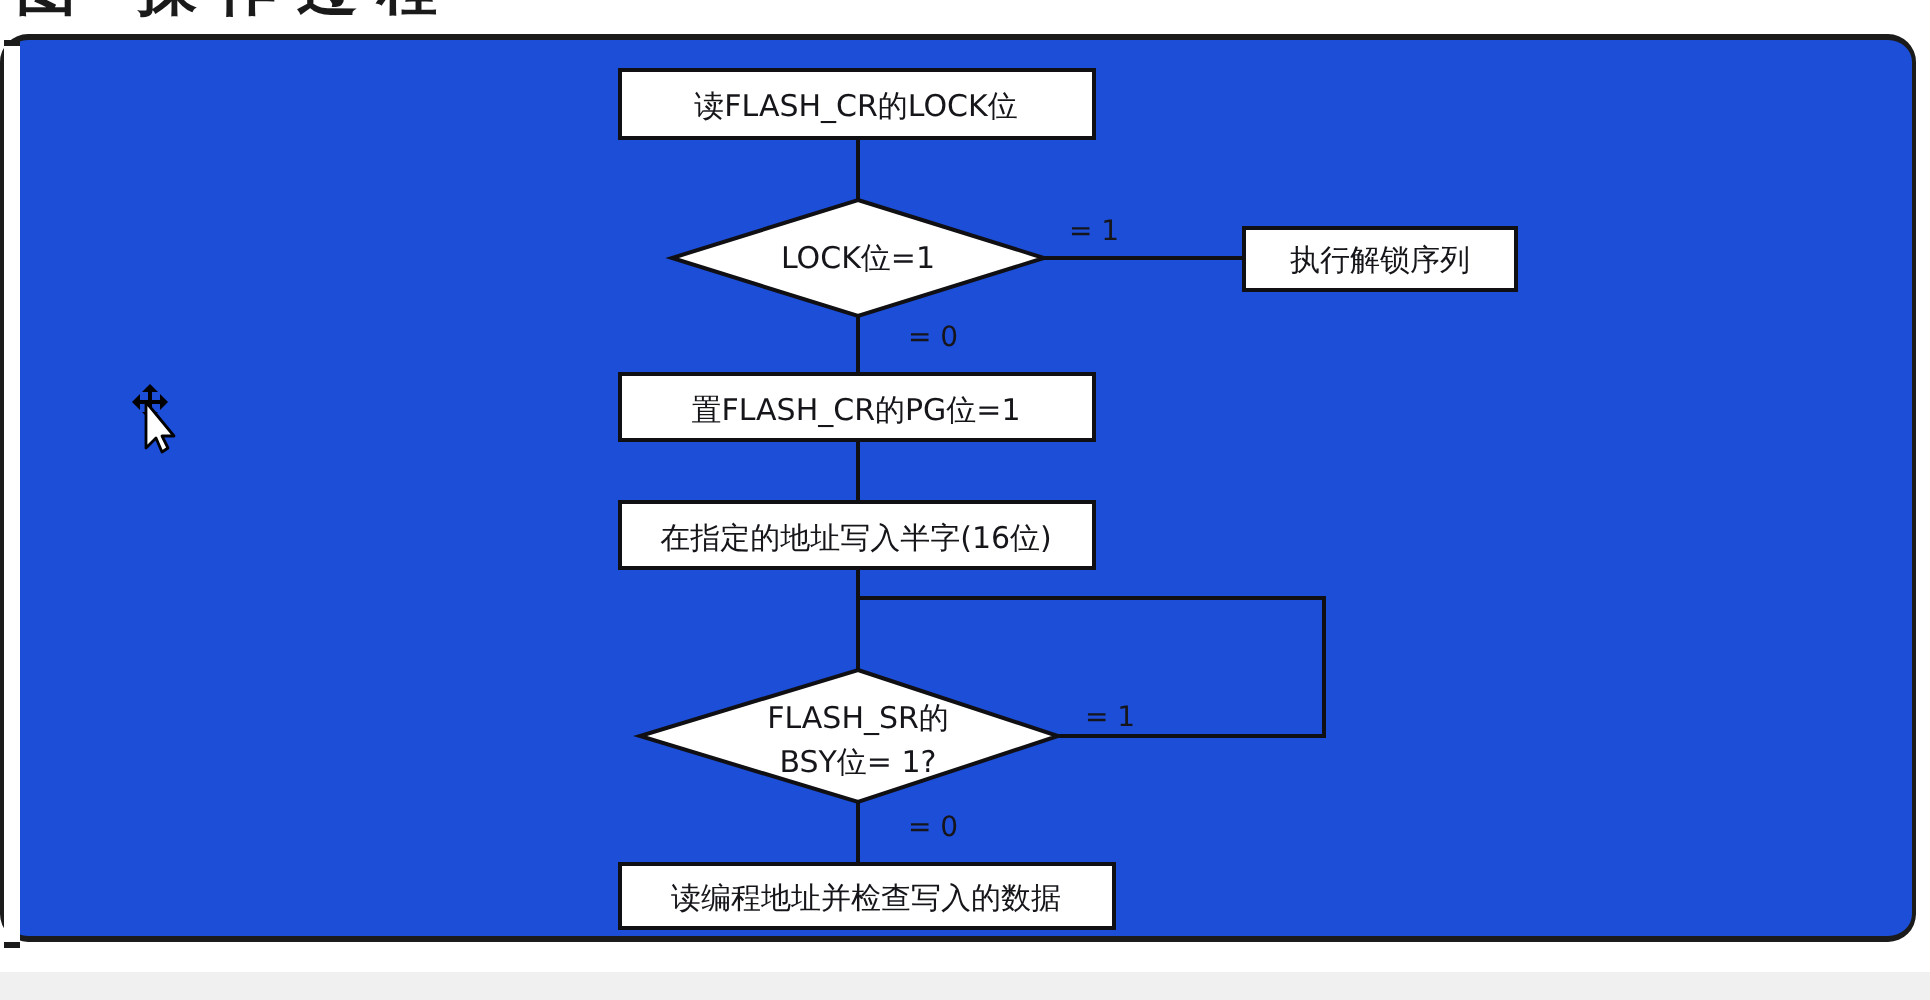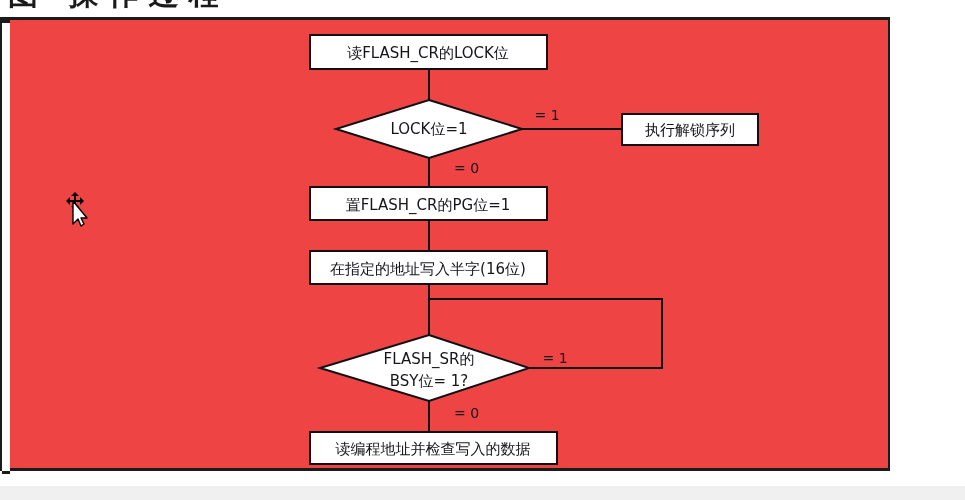--- a/index.html
+++ b/index.html
@@ -34,28 +34,29 @@
     letter-spacing: 10px;
     white-space: nowrap;
     font-family: "DejaVu Sans", sans-serif;
   }
 
   
   #figure-frame {
     position: absolute;
     left: 0px;
     top: 17px;
-    width: 890px;
+    width: 958px;
     height: 454px;
-    background: #ef4444;
+    background: #1d4ed8;
     border-top: 3px solid #1b1b1b;
     border-bottom: 3px solid #1b1b1b;
     border-left: 2px solid #1b1b1b;
     border-right: 2px solid #1b1b1b;
     box-sizing: border-box;
+    border-radius: 14px;
   }
   
   #frame-left-mask {
     position: absolute;
     left: 0; top: 0;
     width: 8px; height: 454px;
     background: #ffffff;
     border-top: 3px solid #1b1b1b;
     border-bottom: 3px solid #1b1b1b;
     box-sizing: border-box;

